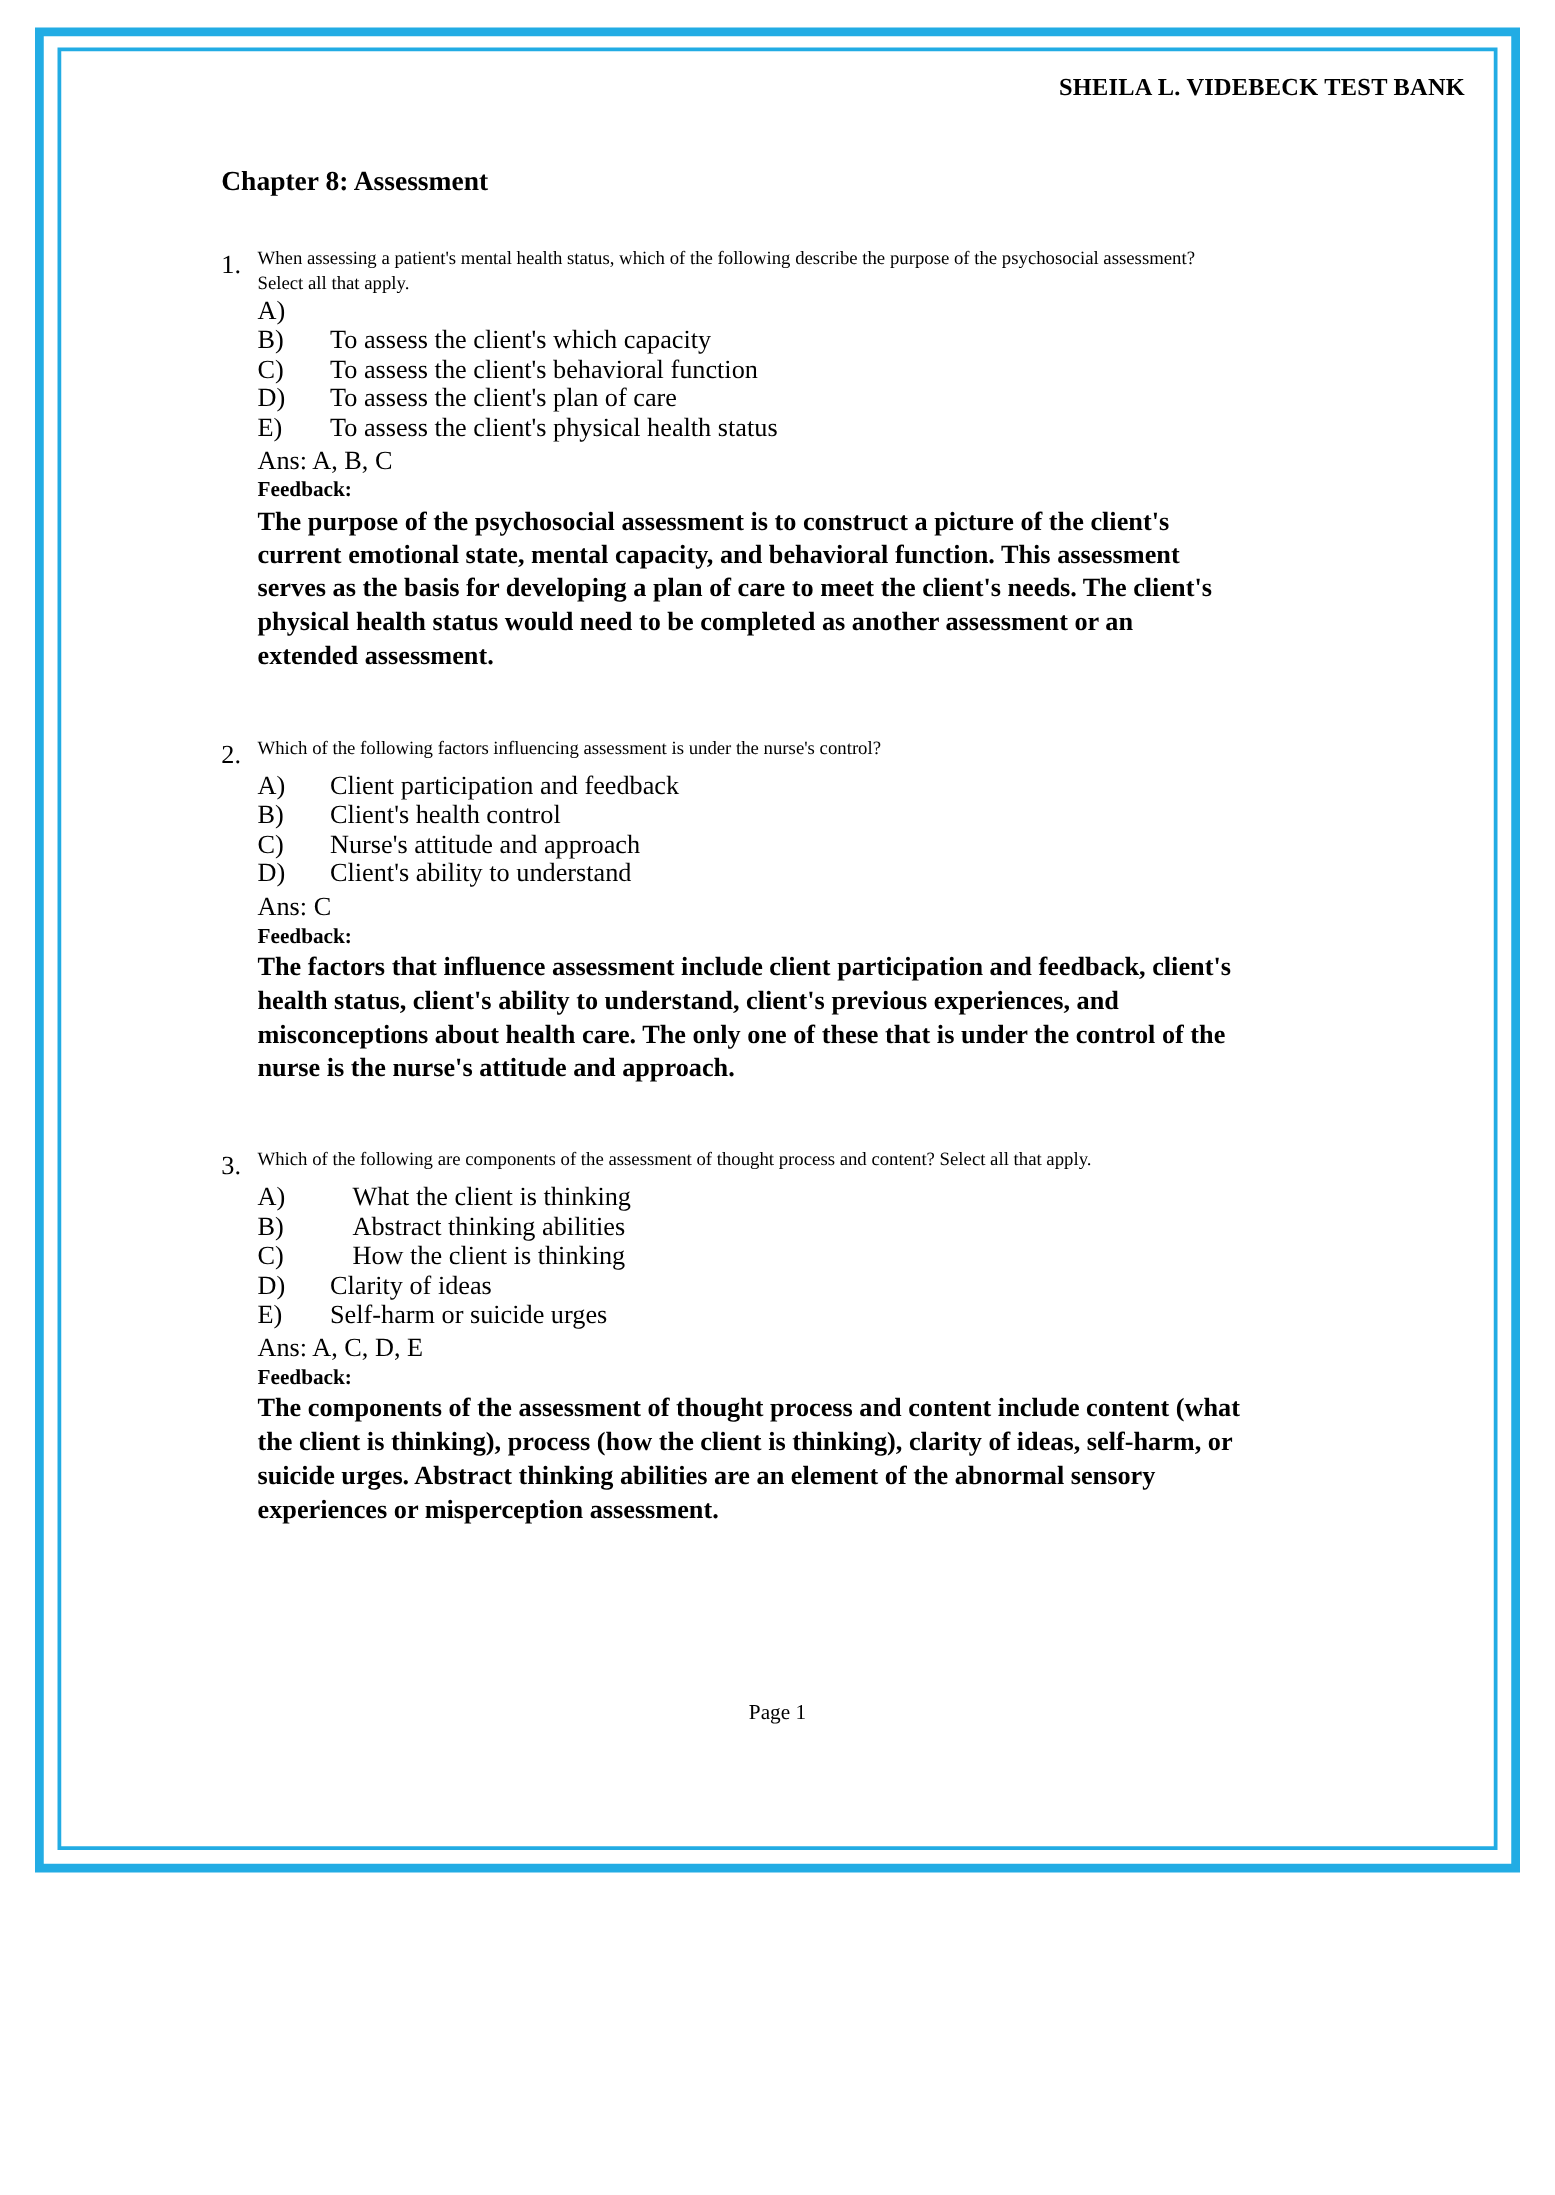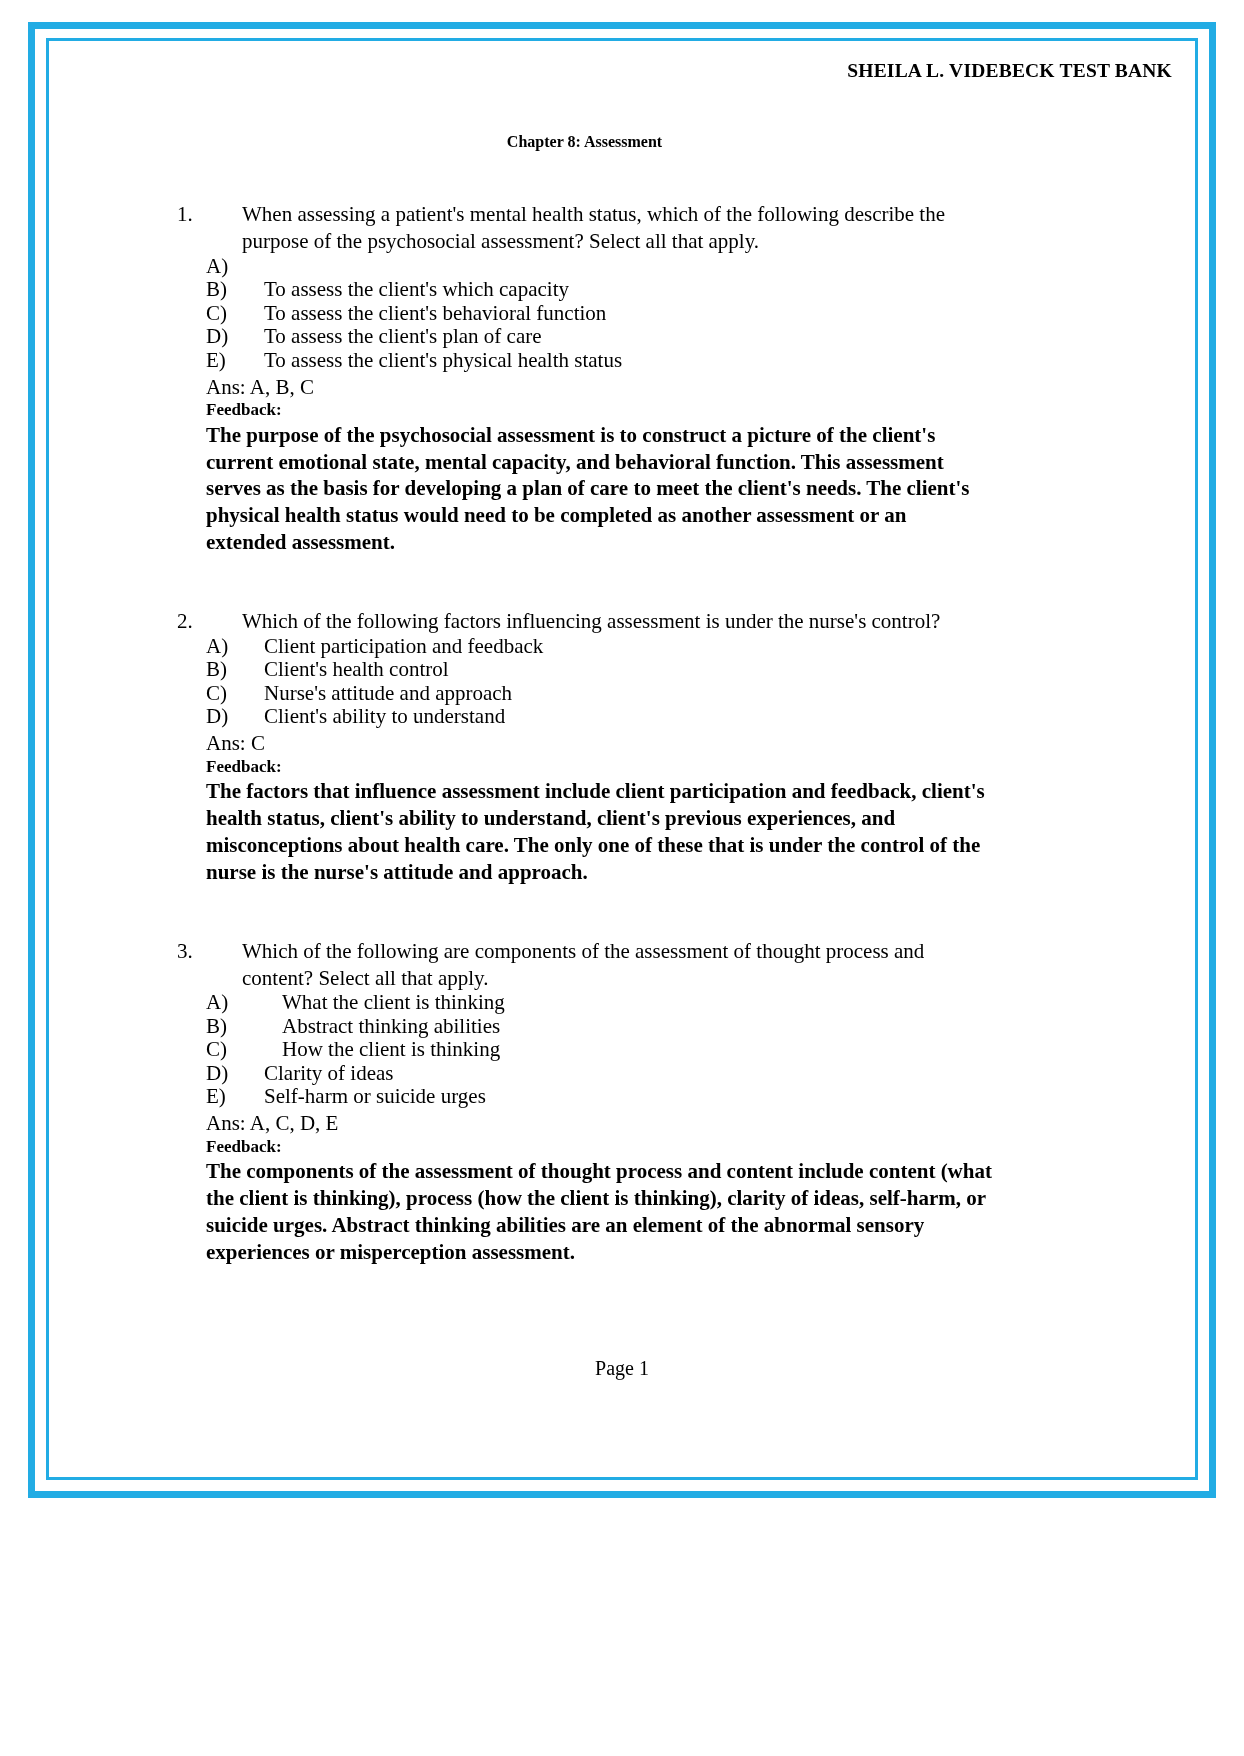--- a/index.html
+++ b/index.html
@@ -64,25 +64,24 @@
   }
 
   .body-area {
     position: absolute;
     left: 117px;
     top: 82px;
     width: 815px;
   }
 
   .chapter-title {
-    font-size: 16px;
-    font-weight: bold;
-    margin: 0 0 50px 0;
+    font-size: 22px;
+    font-weight: bold;
+    margin: 0 0 40px 0;
     line-height: 1.2;
-    text-align: center;
   }
 
   .question-block {
     margin-bottom: 52px;
   }
   .question-block:last-of-type {
     margin-bottom: 0;
   }
 
   .q-row {
@@ -90,23 +89,22 @@
     align-items: flex-start;
   }
   .q-num {
     width: 29px;
     flex: 0 0 29px;
     font-size: 21px;
     line-height: 1.28;
   }
   .q-text {
     flex: 1;
-    font-size: 21px;
+    font-size: 15px;
     line-height: 1.28;
-    margin-left: 36px;
   }
 
   .options {
     margin: 0;
     padding: 0;
     list-style: none;
   }
   .opt {
     display: flex;
     align-items: flex-start;
@@ -147,21 +145,21 @@
     text-align: left;
     font-weight: bold;
   }
 
   .footer {
     position: absolute;
     left: 0;
     right: 0;
     bottom: 88px;
     text-align: center;
-    font-size: 20px;
+    font-size: 17px;
   }
 </style>
 </head>
 <body>
 
 <div class="page">
 
   <div class="border-outer"></div>
   <div class="border-inner"></div>
 

